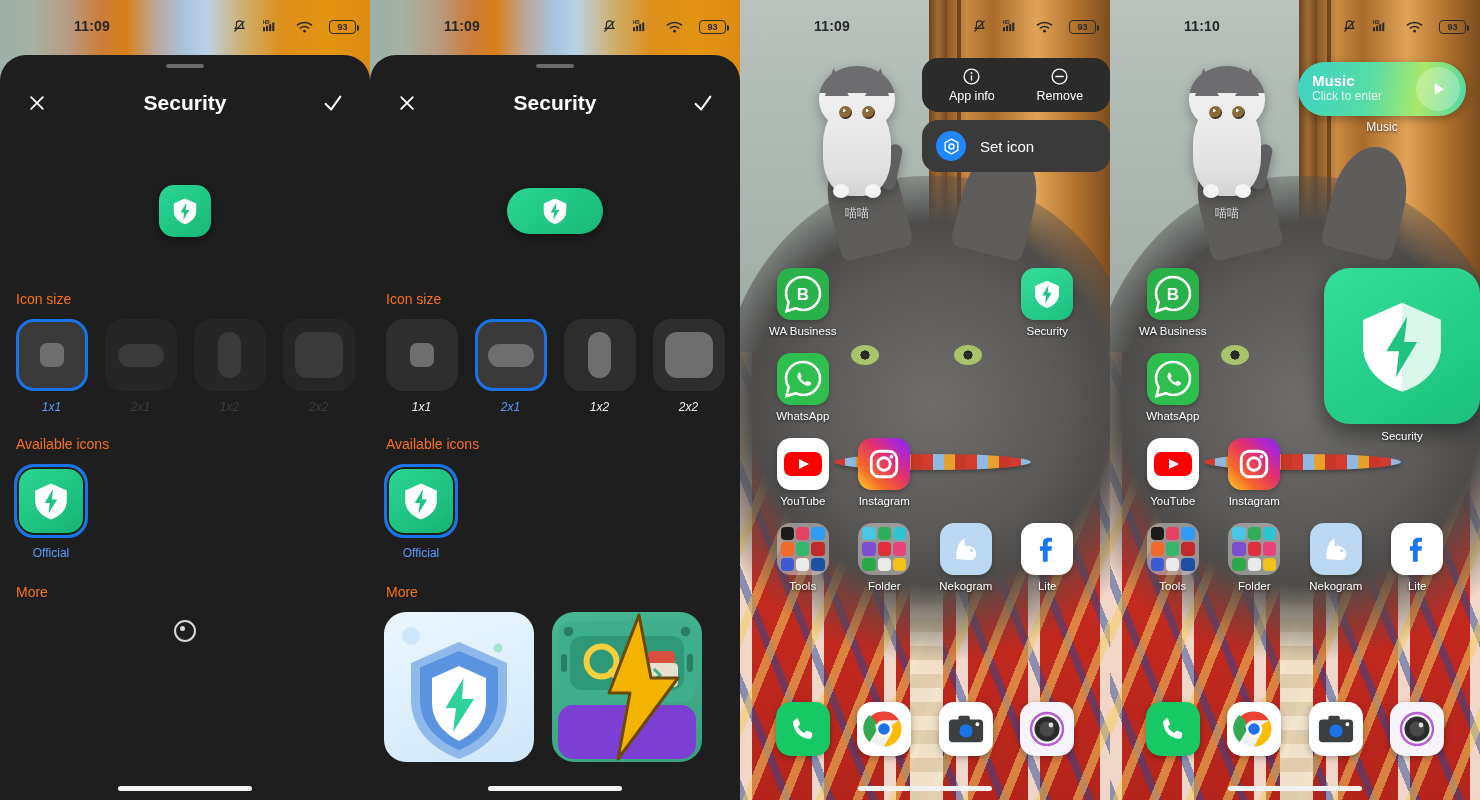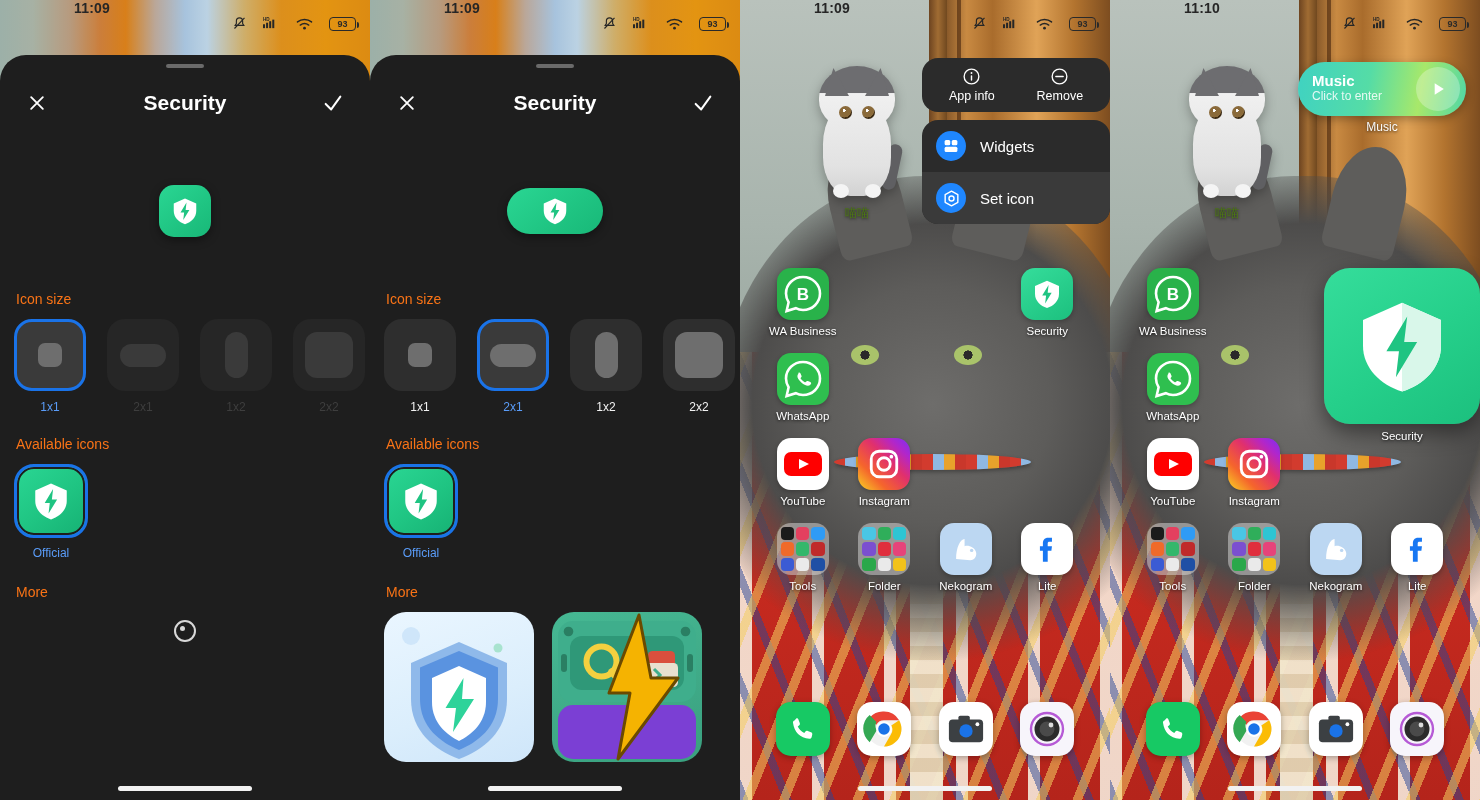--- a/index.html
+++ b/index.html
@@ -77,24 +77,23 @@
     position:absolute; left:27%; top:56%; width:46%; height:16px;
     border-radius:50%;
     background: repeating-linear-gradient(90deg,
       #d23b2e 0 11px, #8fb8e2 11px 22px, #e8a22b 22px 33px, #c9372b 33px 44px);
     box-shadow: 0 2px 4px rgba(0,0,0,.35);
   }
 
   
   .statusbar {
     position: absolute; top: 0; left: 0; right: 0; height: 34px;
-    display: flex; align-items: flex-start; padding: 0 14px;
+    display: flex; align-items: flex-end; padding: 0 14px;
     font-size: 14px; font-weight: bold; color: #262626;
     z-index: 40;
-    flex-direction: column;
   }
   .sb-time { margin-left: 60px; letter-spacing: .2px; }
   .sb-right { margin-left: auto; display: flex; align-items: center; gap: 16px; }
   .sb-right svg { display: block; }
   .sb-batt {
     width: 27px; height: 14px; border: 1.6px solid #2a2a2a; border-radius: 4px;
     display: flex; align-items: center; justify-content: center;
     font-size: 9px; font-weight: bold; color: #2a2a2a; position: relative;
   }
   .sb-batt:after{
@@ -132,21 +131,21 @@
   }
   .prev-2x1 {
     width: 96px; height: 46px; border-radius: 24px;
     background: linear-gradient(140deg,#2ad693 0%, #1fc482 60%, #18b878 100%);
     display: flex; align-items: center; justify-content: center;
     box-shadow: 0 3px 10px rgba(0,0,0,.4);
   }
   .section-label {
     color: #f97316; font-size: 14px; padding: 0 16px; margin-bottom: 12px;
   }
-  .size-row { display: flex; padding: 0 14px; gap: 21px; }
+  .size-row { display: flex; padding: 0 14px; gap: 14px; font-style: italic; }
   .size-cell { flex: 1; display: flex; flex-direction: column; align-items: center; cursor: pointer; }
   .size-box {
     width: 72px; height: 72px; border-radius: 18px; background: #2e2e2e;
     display: flex; align-items: center; justify-content: center;
     border: 3px solid transparent;
   }
   .size-cell.sel .size-box { border-color: #1a73e8; background: #3a3a3a; }
   .size-cell.dim .size-box { background: #262626; }
   .glyph { background: #6e6e6e; }
   .size-cell.dim .glyph { background: #3a3a3a; }
@@ -208,21 +207,21 @@
   .cs-ear.l { left:6px; clip-path: polygon(0 100%, 35% 0, 100% 100%); }
   .cs-ear.r { right:6px; clip-path: polygon(0 100%, 65% 0, 100% 100%); }
   .cs-eye { position:absolute; top:40px; width:13px; height:13px; border-radius:50%;
     background: radial-gradient(circle at 40% 35%, #fff 0 12%, #8a6a3a 13% 60%, #3b2a13 61% 100%); }
   .cs-eye.l { left:20px; }
   .cs-eye.r { right:20px; }
   .cs-paw { position:absolute; bottom:4px; width:16px; height:14px; border-radius:50%; background:#f4f4f4; }
   .cs-paw.l { left:22px; } .cs-paw.r { right:22px; }
   .cs-tail { position:absolute; right:4px; bottom:12px; width:14px; height:46px;
     border-radius:10px; background:#5f5f62; transform: rotate(12deg); }
-  .cat-label { font-size: 12px; color: #4d7c0f; margin-top: 3px;
+  .cat-label { font-size: 12px; color: #e5e5e5; margin-top: 3px;
     text-shadow: 0 1px 3px rgba(0,0,0,.7); }
 
   .music-widget {
     position: absolute; right: 14px; top: 62px; width: 168px; z-index: 12;
   }
   .music-pill {
     height: 54px; border-radius: 27px; position: relative;
     background: linear-gradient(100deg,#3fd2c2 0%, #55dca6 42%, #a8e86a 72%, #4dd7a8 100%);
     box-shadow: 0 3px 10px rgba(0,0,0,.3);
     display: flex; align-items: center; padding: 0 14px;
@@ -599,30 +598,20 @@
           <svg width="19" height="19" viewBox="0 0 24 24">
               <circle cx="12" cy="12" r="9.3" fill="none" stroke="#fff" stroke-width="1.7"></circle>
               <line x1="7.4" y1="12" x2="16.6" y2="12" stroke="#fff" stroke-width="1.8" stroke-linecap="round"></line>
             </svg>
           <span>Remove</span>
         </div>
       </div>
 
 
       <div class="ctx-card">
-        <div class="ctx-item">
-          <div class="ctx-round r-blue">
-            <svg width="18" height="18" viewBox="0 0 24 24">
-                <rect x="3.5" y="4" width="7.5" height="7" rx="2" fill="#fff"></rect>
-                <rect x="13" y="4" width="7.5" height="7" rx="2" fill="#fff"></rect>
-                <rect x="3.5" y="13" width="17" height="7" rx="2" fill="#fff"></rect>
-              </svg>
-          </div>
-          <span>Widgets</span>
-        </div>
         <div class="ctx-item hl">
           <div class="ctx-round r-blue">
             <svg width="19" height="19" viewBox="0 0 24 24">
                 <path d="M12 2.8 L20 7.2 V16.8 L12 21.2 L4 16.8 V7.2 Z" fill="none" stroke="#fff" stroke-width="1.8" stroke-linejoin="round"></path>
                 <circle cx="12" cy="12" r="3.2" fill="none" stroke="#fff" stroke-width="1.8"></circle>
               </svg>
           </div>
           <span>Set icon</span>
         </div>
       </div>

